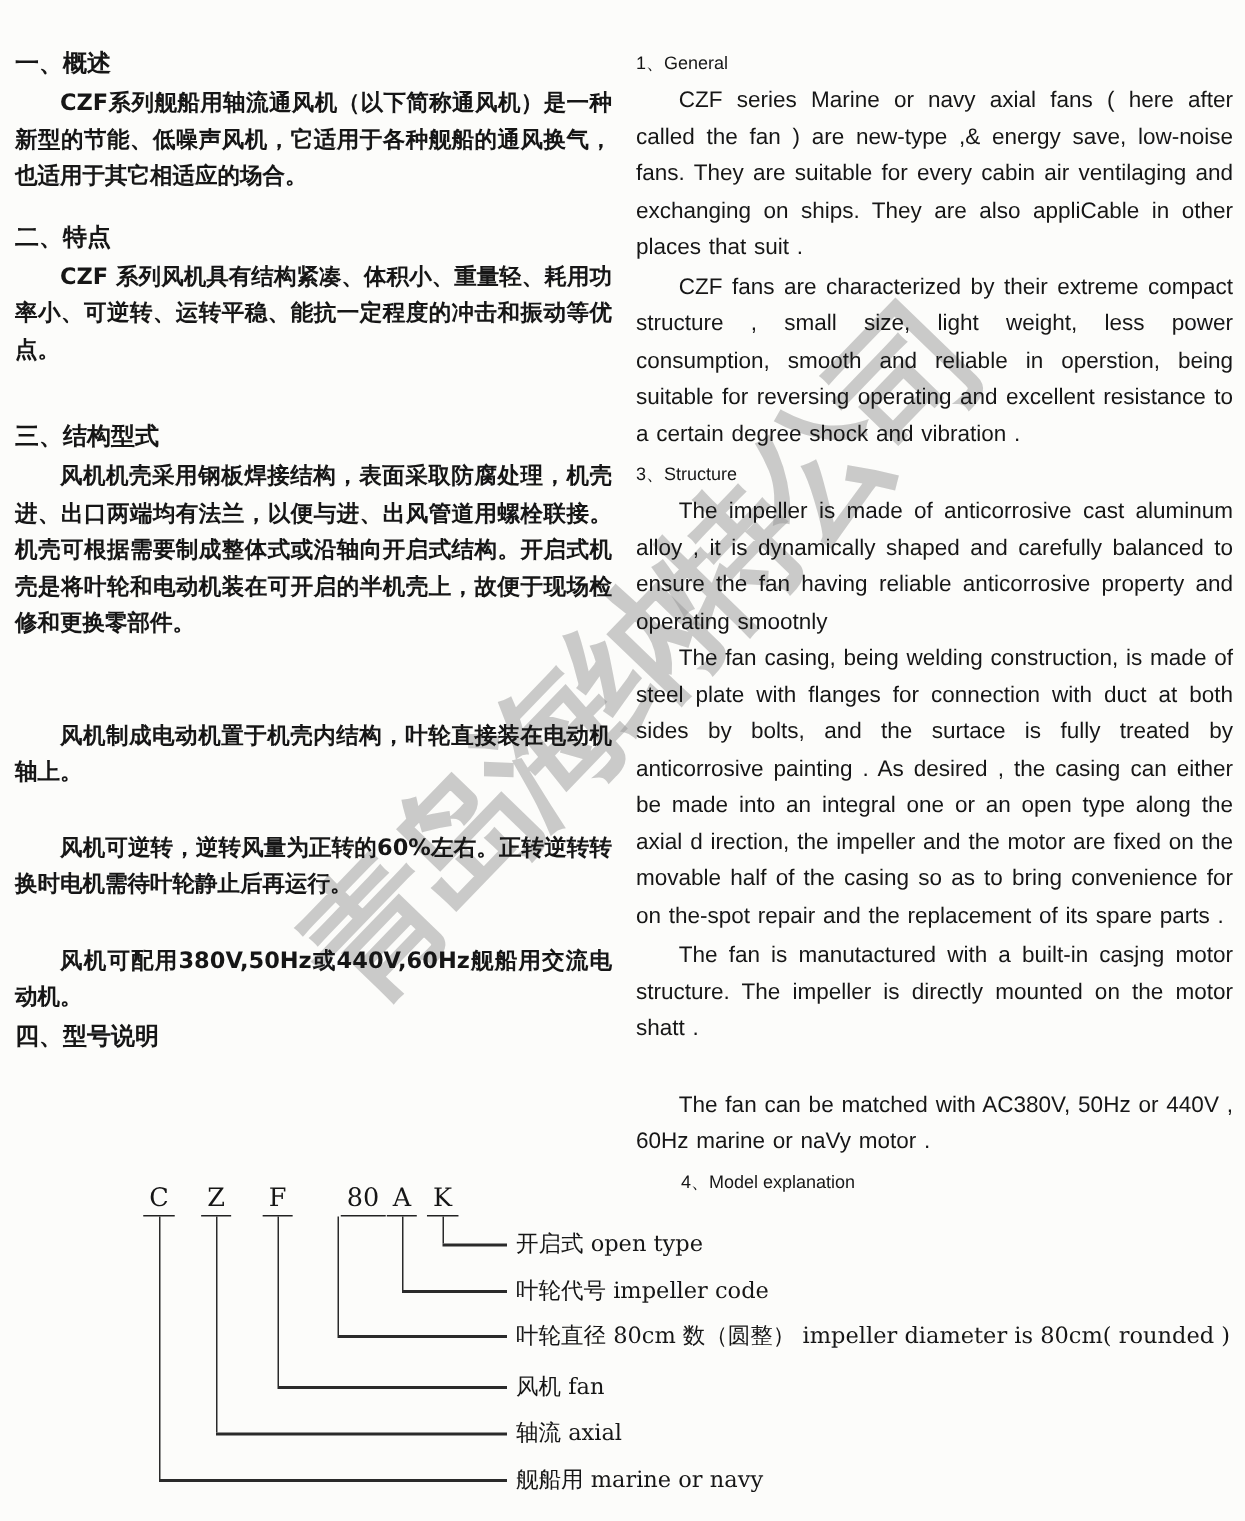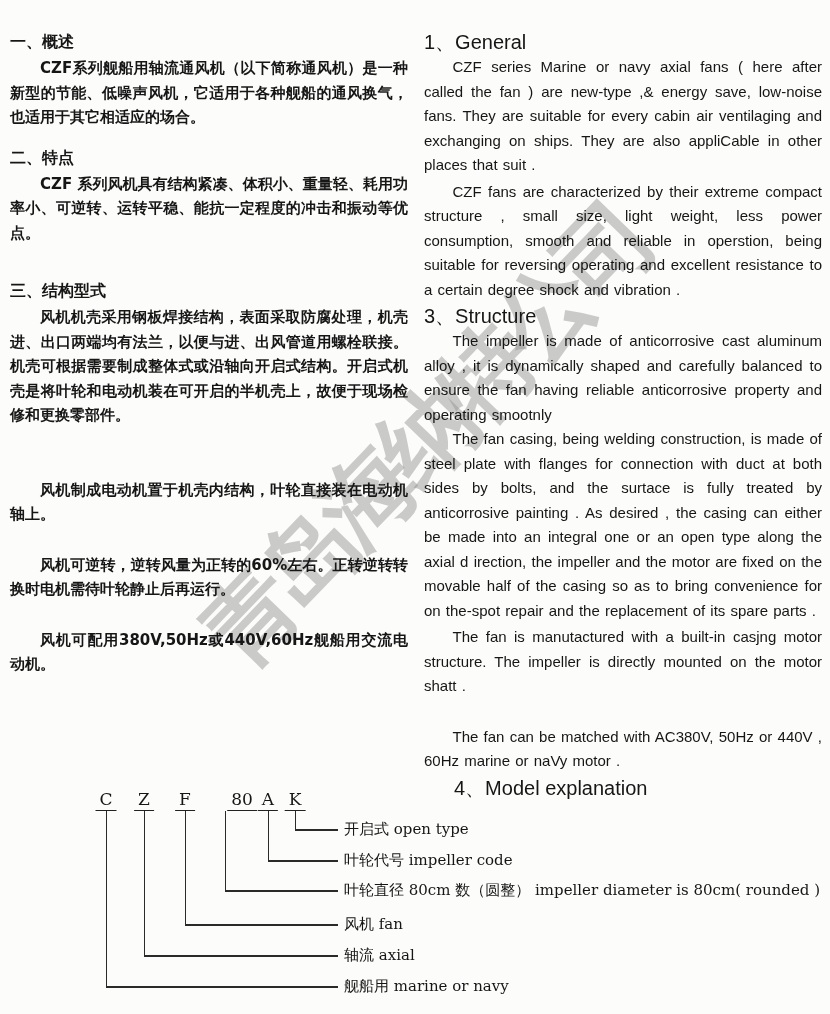--- a/index.html
+++ b/index.html
@@ -47,21 +47,21 @@
     font-size: 15px;
     font-weight: 600;
     line-height: 24.5px;
     text-indent: 2em;
     text-align: justify;
     font-family: "DejaVu Sans", sans-serif;
   }
 
   
   .en h3 {
-    font-size: 20px;
+    font-size: 12px;
     font-weight: normal;
     line-height: 25px;
   }
   .en p {
     font-size: 15px;
     line-height: 24.5px;
     text-indent: 1.9em;
     text-align: justify;
     word-spacing: 1px;
   }
@@ -119,20 +119,21 @@
 
       <h3 class="mb-xs">二、特点</h3>
       <p class="mb-xl">CZF 系列风机具有结构紧凑、体积小、重量轻、耗用功率小、可逆转、运转平稳、能抗一定程度的冲击和振动等优点。</p>
 
       <h3 class="mb-xs">三、结构型式</h3>
       <p class="mb-lg">风机机壳采用钢板焊接结构，表面采取防腐处理，机壳进、出口两端均有法兰，以便与进、出风管道用螺栓联接。机壳可根据需要制成整体式或沿轴向开启式结构。开启式机壳是将叶轮和电动机装在可开启的半机壳上，故便于现场检修和更换零部件。</p>
       <p class="mb-md">风机制成电动机置于机壳内结构，叶轮直接装在电动机轴上。</p>
       <p class="mb-md">风机可逆转，逆转风量为正转的60%左右。正转逆转转换时电机需待叶轮静止后再运行。</p>
       <p class="mb-xs">风机可配用380V,50Hz或440V,60Hz舰船用交流电动机。</p>
 
+      <h3>四、型号说明</h3>
     </div>
 
     <div class="col en">
       <h3>1、General</h3>
       <p class="mb-xs">CZF series Marine or navy axial fans ( here after called the fan ) are new-type ,&amp; energy save, low-noise fans. They are suitable for every cabin air ventilaging and exchanging on ships. They are also appliCable in other places that suit .</p>
 
       <p class="mb-xs">CZF fans are characterized by their extreme compact structure , small size, light weight, less power consumption, smooth and reliable in operstion, being suitable for reversing operating and excellent resistance to a certain degree shock and vibration .</p>
 
       <h3>3、Structure</h3>
       <p>The impeller is made of anticorrosive cast aluminum alloy , it is dynamically shaped and carefully balanced to ensure the fan having reliable anticorrosive property and operating smootnly</p>

